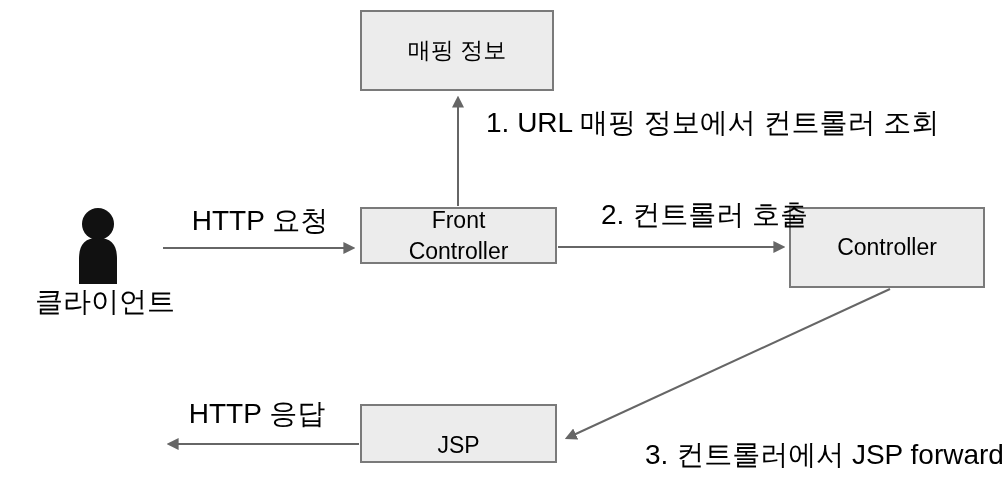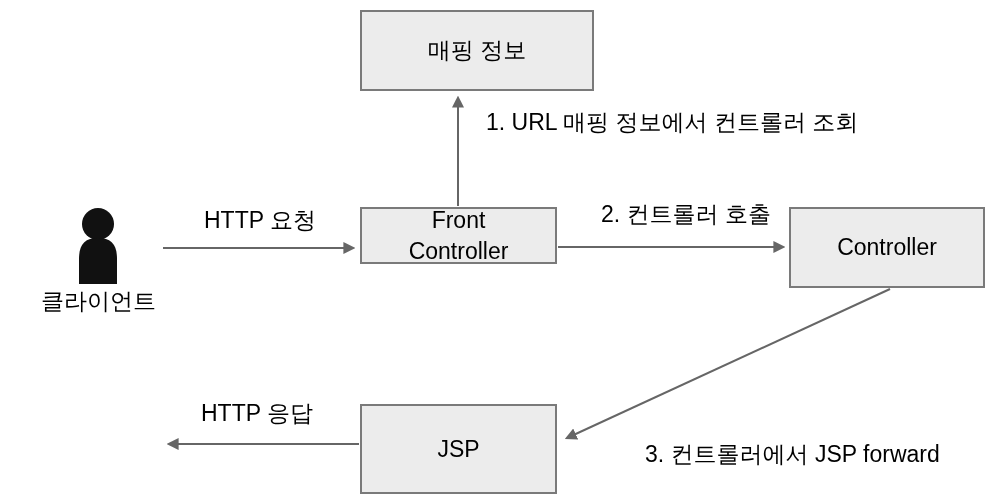--- a/index.html
+++ b/index.html
@@ -45,30 +45,30 @@
     text-align: center;
   }
   .box-label {
     font-size: 23px;
     line-height: 31px;
     color: var(--text);
     white-space: pre-line;
   }
   .lbl {
     position: absolute;
-    font-size: 23px;
+    font-size: 28px;
     line-height: 27px;
     color: var(--text);
     white-space: nowrap;
   }
   .lbl.centered { text-align: center; }
-  #box-mapping        { left: 360px; top: 10px;  width: 234px; height: 81px; }
+  #box-mapping        { left: 360px; top: 10px;  width: 194px; height: 81px; }
   #box-front-ctrl     { left: 360px; top: 207px; width: 197px; height: 57px; }
   #box-controller     { left: 789px; top: 207px; width: 196px; height: 81px; }
-  #box-jsp            { left: 360px; top: 404px; width: 197px; height: 90px; }
+  #box-jsp            { left: 360px; top: 404px; width: 197px; height: 59px; align-items: flex-end; }
   #lbl-http-request   { left: 165px; top: 207px; width: 190px; }
   #lbl-html-response  { left: 162px; top: 400px; width: 190px; }
   #lbl-step1          { left: 486px; top: 109px; }
   #lbl-step2          { left: 577px; top: 201px; margin-left: 24px; }
   #lbl-step3          { left: 645px; top: 441px; }
   #lbl-client         { left: 35px;  top: 288px; width: 127px; }
 </style>
 </head>
 <body>
 

